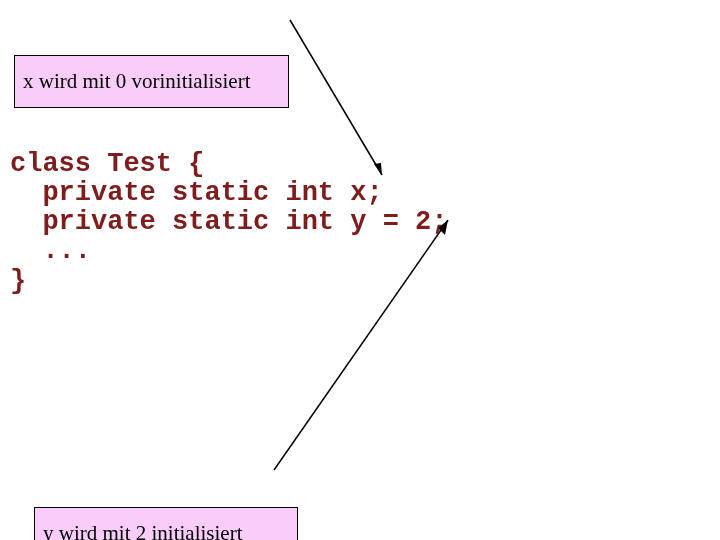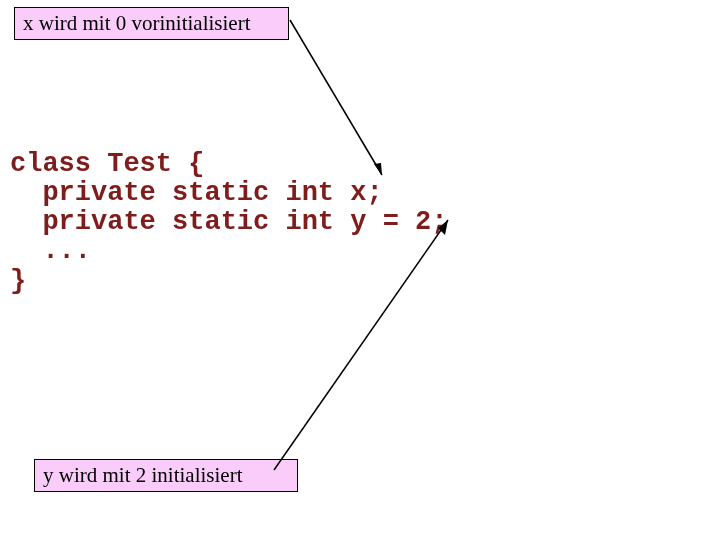--- a/index.html
+++ b/index.html
@@ -7,23 +7,24 @@
     width: 720px;
     height: 540px;
     background: #ffffff;
     position: relative;
     font-family: "Times New Roman", Times, serif;
   }
   .annotation-box {
     position: absolute;
     background: #f9ccf9;
     border: 1px solid #000000;
-    padding: 3px 8px;
+    padding: 13px 8px;
     font-size: 21px;
     color: #000000;
+    margin-top: 48px;
   }
   .code-block {
     position: absolute;
     left: 10px;
     top: 150px;
     font-family: "Courier New", Courier, monospace;
     font-size: 27px;
     line-height: 1.08;
     color: #7f1d1d;
     white-space: pre;

